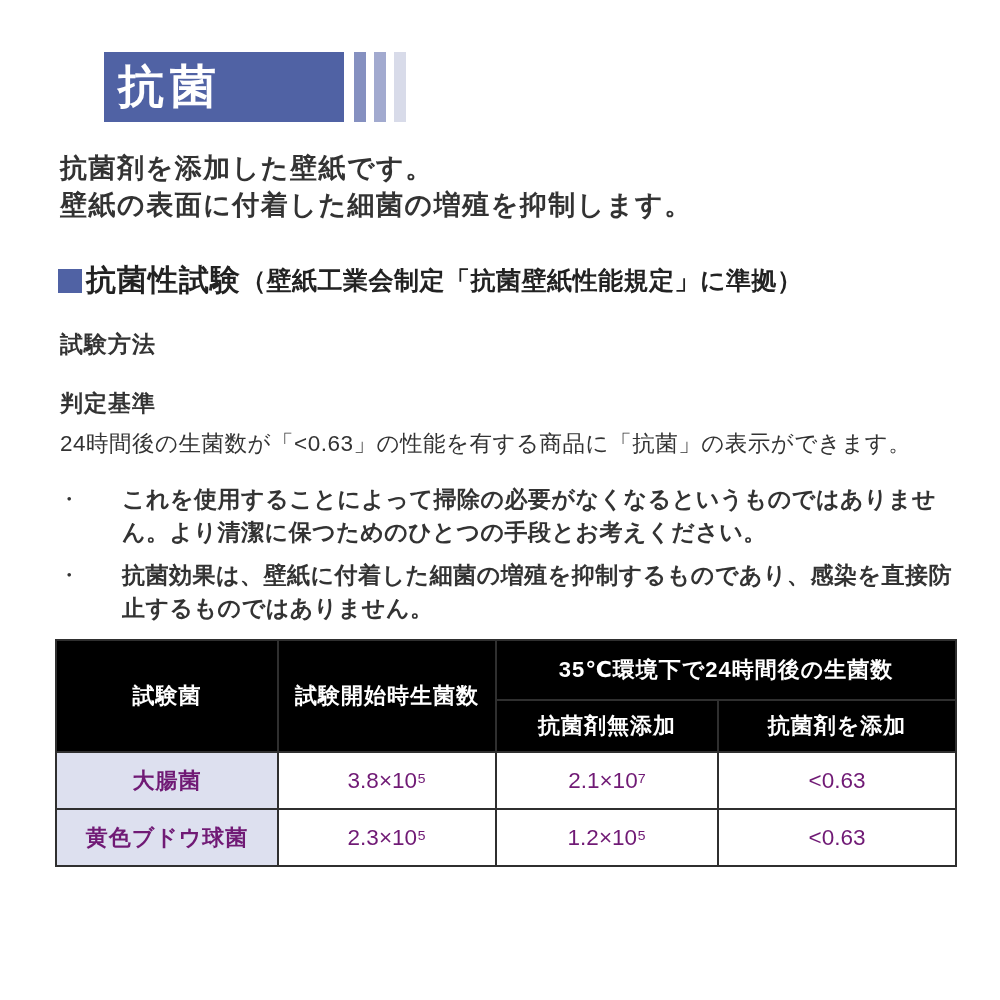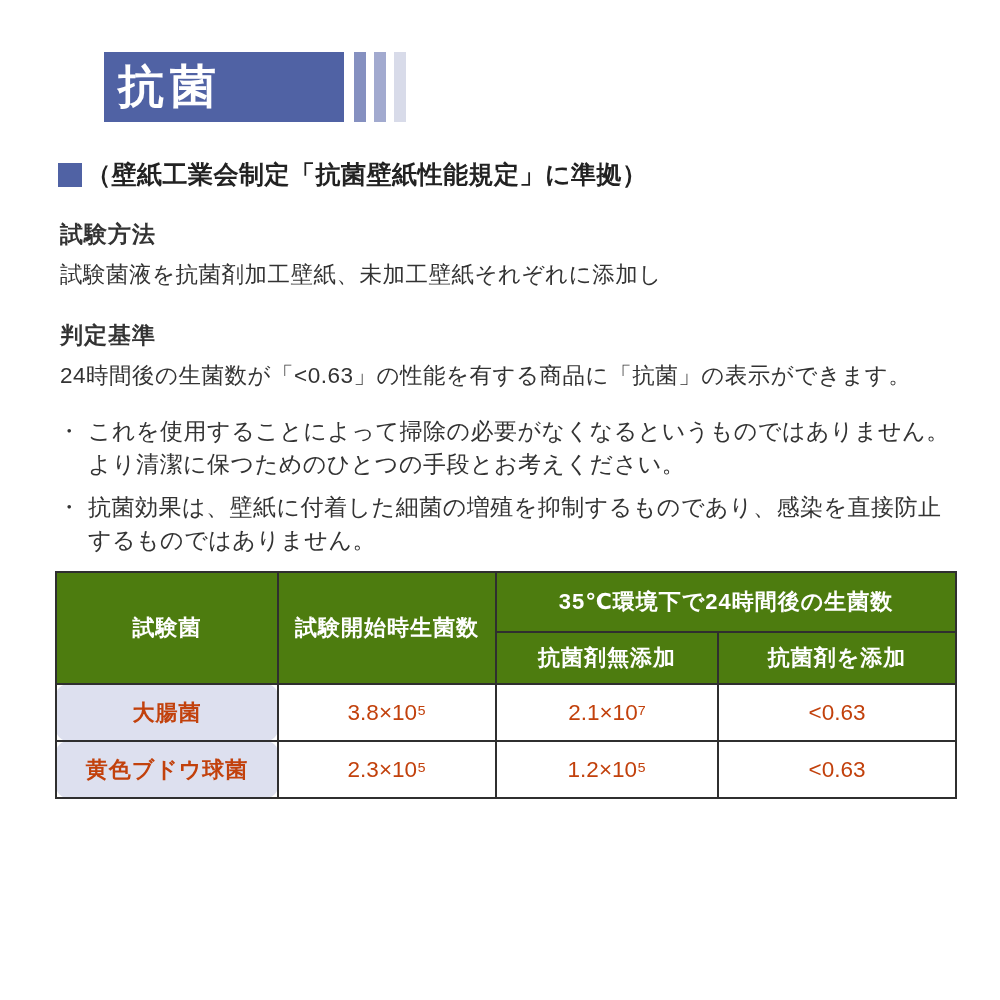--- a/index.html
+++ b/index.html
@@ -34,63 +34,67 @@
   .section-note { font-size: 25px; font-weight: 600; color: #222222; letter-spacing: 0.5px; text-align: right; }
 
   
   .sub-label { margin: 28px 0 0 60px; font-size: 23px; font-weight: 700; letter-spacing: 1px; }
   .body-text { margin: 7px 60px 0 60px; font-size: 22.5px; line-height: 35px; font-weight: 500; letter-spacing: 0.5px; }
 
   
   .bullets { margin: 22px 45px 0 60px; }
   .bullet { display: flex; margin-bottom: 10px; }
   .bullet-marker { width: 28px; flex-shrink: 0; font-size: 18px; line-height: 33px; font-weight: 700; }
-  .bullet-text { font-size: 23px; line-height: 33px; font-weight: 400; letter-spacing: 0.5px; }
+  .bullet-text { font-size: 23px; line-height: 33px; font-weight: 700; letter-spacing: 0.5px; margin-left: 34px; }
 
   
   .result-table { margin: 14px 0 0 55px; border-collapse: collapse; width: 900px; table-layout: fixed; }
   .result-table th, .result-table td {
     border: 2px solid #2f2f2f; text-align: center; vertical-align: middle; padding: 0;
   }
   .result-table th {
-    background: #4d7c0f; color: #ffffff;
+    background: #000000; color: #ffffff;
     font-size: 22px; font-weight: 700; letter-spacing: 1px;
   }
   .row-top-header { height: 60px; }
   .row-sub-header { height: 52px; }
   .row-data { height: 57px; }
-  .result-table td { font-size: 22.5px; font-weight: 500; color: #c2410c; border-radius: 12px; }
+  .result-table td { font-size: 22.5px; font-weight: 500; color: #701a75; }
   .result-table td.label-cell { background: #dde0ef; font-weight: 700; font-size: 22px; letter-spacing: 1px; }
   .col-1 { width: 222px; } .col-2 { width: 218px; } .col-3 { width: 222px; } .col-4 { width: 238px; }
 </style>
 </head>
 <body>
 
 <div>
 
   <div class="banner-row">
     <div class="banner">
       <span>抗菌</span>
     </div>
     <div class="stripes">
       <div class="stripe stripe-1" style="background: rgb(133, 144, 192);"></div>
       <div class="stripe stripe-2" style="background: rgb(162, 170, 207);"></div>
       <div class="stripe stripe-3" style="background: rgb(216, 219, 233);"></div>
     </div>
   </div>
 
+  <div class="intro">
+    <div>抗菌剤を添加した壁紙です。</div>
+    <div>壁紙の表面に付着した細菌の増殖を抑制します。</div>
+  </div>
 
   <div class="section-heading">
     <div class="heading-square"></div>
+    <span class="section-title">抗菌性試験</span>
     <span class="section-note">（壁紙工業会制定「抗菌壁紙性能規定」に準拠）</span>
   </div>
 
   <div class="sub-label">試験方法</div>
   <div class="body-text">
-    <div>試験菌液を抗菌剤加工壁紙、未加工壁紙それぞれに添加し</div>
   </div>
 
   <div class="sub-label">判定基準</div>
   <div class="body-text">24時間後の生菌数が「&lt;0.63」の性能を有する商品に「抗菌」の表示ができます。</div>
 
 
   <div class="bullets">
     <div class="bullet">
       <span class="bullet-marker">・</span>
       <span class="bullet-text">これを使用することによって掃除の必要がなくなるというものではありません。より清潔に保つためのひとつの手段とお考えください。</span>

